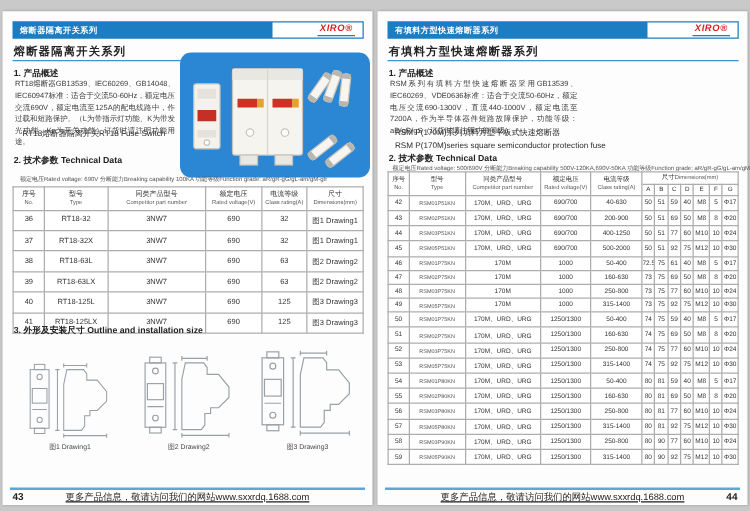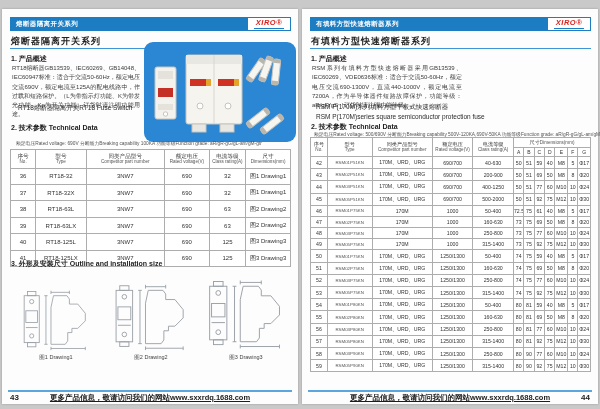--- a/index.html
+++ b/index.html
@@ -13,21 +13,21 @@
     position:absolute;top:9px;width:296px;height:395px;background:#fdfdfd;
     box-shadow:0 0 2px rgba(0,0,0,.25);
   }
   #page-left{left:2px;}
   #page-right{left:302px;}
 
   
   .topbar{position:absolute;left:8px;right:7px;top:8px;height:14px;background:#1d7dc2;}
   .topbar-title{position:absolute;left:6px;top:3px;color:#fff;font-size:6.5px;font-weight:bold;letter-spacing:.4px;}
   .logo-box{position:absolute;right:1px;top:1px;width:42px;height:12px;background:#fff;
-    display:flex;flex-direction:column;align-items:center;justify-content:center;}
+    display:flex;flex-direction:column;align-items:center;justify-content:center;padding-left:30px;}
   .logo-text{color:#d8231e;font-weight:bold;font-style:italic;font-size:7.5px;line-height:1;letter-spacing:.5px;}
   .logo-underline{width:30px;height:1.5px;background:#1d7dc2;margin-top:1px;}
 
   .section-title{position:absolute;left:9px;top:26px;font-size:9px;font-weight:bold;color:#222;letter-spacing:1px;}
   .section-rule{position:absolute;left:8px;right:7px;top:38.5px;height:1.5px;background:#3d95d6;}
 
   .h-num{position:absolute;left:9px;font-size:7px;font-weight:bold;color:#222;}
   .para{position:absolute;left:10px;font-size:6px;line-height:1.55;color:#3c3c3c;text-align:justify;}
   .caption{position:absolute;font-size:6.5px;color:#2b2b2b;line-height:1.5;}
   .note{position:absolute;font-size:4.8px;color:#555;white-space:nowrap;}
@@ -51,21 +51,21 @@
 
   
   .drawings{position:absolute;left:10px;top:268px;width:278px;height:84px;display:flex;justify-content:space-between;align-items:flex-end;}
   .drawing-group{display:flex;flex-direction:column;align-items:center;}
   .drawing-group svg{display:block;}
   .drawing-label{font-size:5.5px;color:#444;margin-top:3px;}
 
   
   .footer-rule{position:absolute;left:6px;right:6px;top:381px;height:1.5px;background:#5aa7dd;}
   .footer-row{position:absolute;left:6px;right:6px;top:384px;height:11px;}
-  .footer-text{position:absolute;left:0;right:0;text-align:center;font-size:7.5px;font-weight:bold;color:#1c1c1c;text-decoration:underline;}
+  .footer-text{position:absolute;left:0;right:0;text-align:center;font-size:7.5px;font-weight:normal;color:#1c1c1c;text-decoration:underline;}
   .pageno{position:absolute;top:0;font-size:8px;font-weight:bold;color:#222;}
   .pageno.left{left:2px;}
   .pageno.right{right:2px;}
 </style>
 </head>
 <body>
 
 <div class="page" id="page-left">
 
   <div class="topbar">

